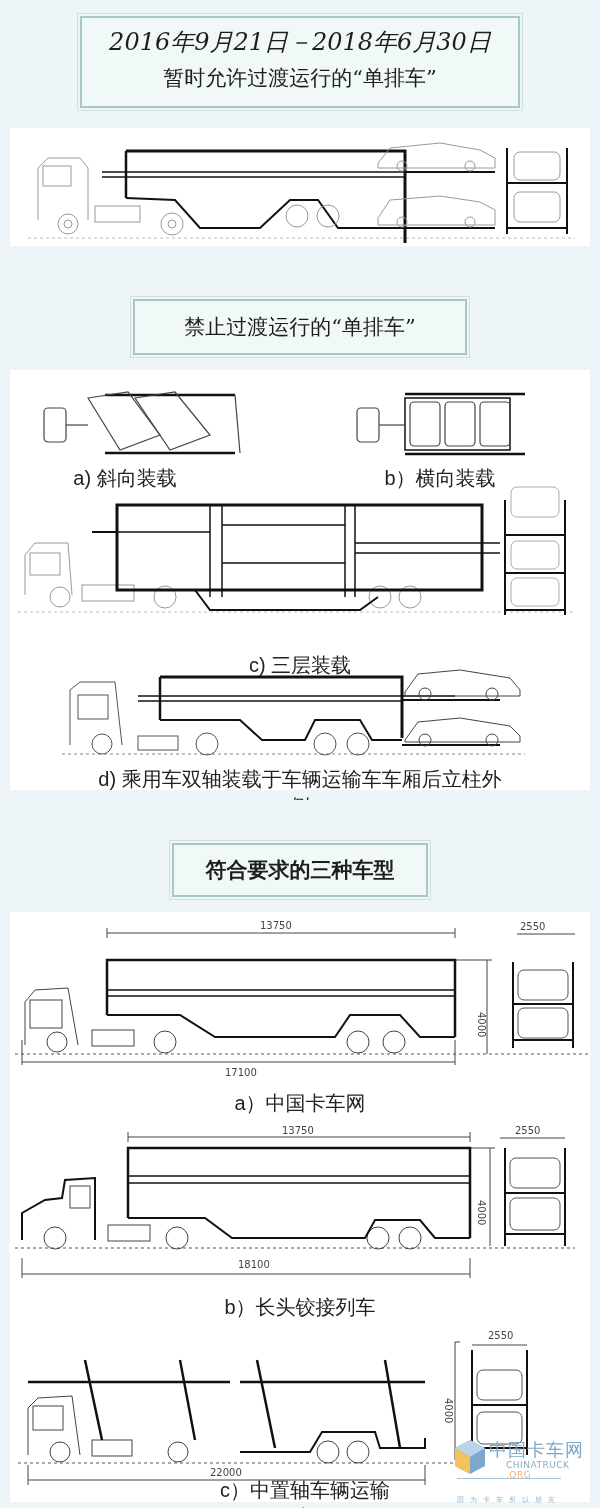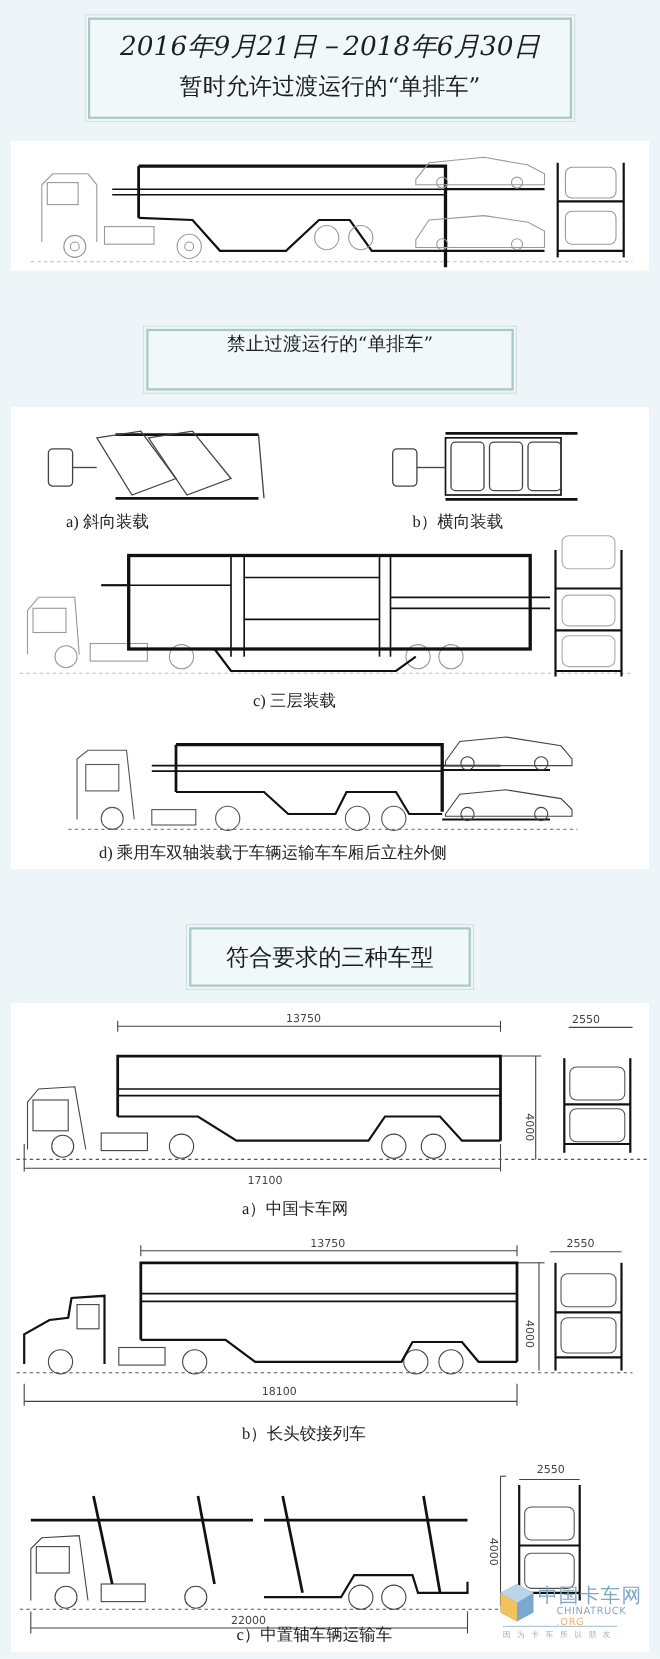--- a/index.html
+++ b/index.html
@@ -1,28 +1,28 @@
 <!DOCTYPE html>
 <html><head>
 <meta charset="utf-8">
 <style>
   html,body{margin:0;padding:0;}
   body{width:600px;height:1508px;background:#fbfdfe;font-family:"DejaVu Sans",sans-serif;position:relative;overflow:hidden;color:#222;}
   .band{position:absolute;left:0;width:600px;background:#eef5f8;}
   .panel{position:absolute;left:10px;width:580px;background:#ffffff;}
   .titlebox{position:absolute;background:#f1f9f8;border:2px solid #a9c7c6;outline:1px solid #cfe0df;outline-offset:2px;text-align:center;color:#1e1e1e;font-family:"DejaVu Serif",serif;}
   .titlebox .l1,.titlebox .l2{display:block;}
-  .caption{position:absolute;text-align:left;font-size:15px;color:#222;font-family:Liberation Serif, serif;}
+  .caption{position:absolute;text-align:center;font-size:20px;color:#222;font-family:Liberation Sans, sans-serif;}
   svg{position:absolute;overflow:visible;}
   .dim{font-size:10px;fill:#444;font-family:"DejaVu Sans",sans-serif;}
   .wm{position:absolute;left:455px;top:1438px;width:140px;height:60px;}
   .wm .cn{position:absolute;left:34px;top:0;font-size:18px;color:#7fa8c6;font-family:Liberation Serif, serif;letter-spacing:1px;}
   .wm .en{position:absolute;left:38px;top:22px;font-size:9px;color:#8aaac4;letter-spacing:0.5px;margin-left:13px;}
   .wm .en b{color:#f4b26a;font-weight:normal;}
-  .wm .tag{position:absolute;left:2px;top:40px;font-size:7px;color:#9bb3c6;letter-spacing:6px;border-top:1px solid #a9c2d4;padding-top:2px;}
+  .wm .tag{position:absolute;left:2px;top:40px;font-size:7px;color:#9bb3c6;letter-spacing:6px;border-top:1px solid #a9c2d4;padding-top:16px;}
 </style>
 </head>
 <body>
 
 <div class="band" style="top:0;height:250px;"></div>
 <div class="titlebox" style="left:80px;top:16px;width:436px;height:88px;">
   <span class="l1" style="font-size:24px;margin-top:8px;font-style:italic;">2016年9月21日－2018年6月30日</span>
   <span class="l2" style="font-size:21px;margin-top:6px;">暂时允许过渡运行的“单排车”</span>
 </div>
 <div class="panel" style="top:128px;height:118px;"></div>
@@ -68,21 +68,21 @@
     <line x1="507" y1="100" x2="567" y2="100"></line>
   </g>
   <g stroke="#999" fill="none">
     <rect x="514" y="24" width="46" height="28" rx="6"></rect>
     <rect x="514" y="64" width="46" height="30" rx="6"></rect>
   </g>
 </svg>
 
 <div class="band" style="top:250px;height:550px;"></div>
 <div class="titlebox" style="left:133px;top:299px;width:330px;height:52px;">
-  <span class="l1" style="font-size:17px;">禁止过渡运行的“单排车”</span>
+  <span class="l1" style="font-size:21px;margin-top:12px;">禁止过渡运行的“单排车”</span>
 </div>
 <div class="panel" style="top:370px;height:420px;"></div>
 
 <svg style="left:40px;top:390px;" width="200" height="70" viewBox="0 0 200 70">
   <g stroke="#111" fill="none" stroke-width="2.5">
     <line x1="65" y1="5" x2="195" y2="5"></line>
     <line x1="65" y1="63" x2="195" y2="63"></line>
   </g>
   <g stroke="#444" fill="none" stroke-width="1.2">
     <rect x="4" y="18" width="22" height="34" rx="4"></rect>
@@ -139,21 +139,21 @@
     <line x1="505" y1="50" x2="565" y2="50" stroke-width="2"></line>
     <line x1="505" y1="88" x2="565" y2="88" stroke-width="2"></line>
     <line x1="505" y1="125" x2="565" y2="125" stroke-width="2"></line>
   </g>
   <g stroke="#aaa" fill="none">
     <rect x="511" y="2" width="48" height="30" rx="6"></rect>
     <rect x="511" y="56" width="48" height="28" rx="6"></rect>
     <rect x="511" y="93" width="48" height="28" rx="6"></rect>
   </g>
 </svg>
-<div class="caption" style="left:230px;top:628px;width:140px;">c) 三层装载</div>
+<div class="caption" style="left:230px;top:652px;width:140px;">c) 三层装载</div>
 
 <svg style="left:0;top:660px;" width="600" height="100" viewBox="0 0 600 100">
   <line x1="62" y1="94" x2="525" y2="94" stroke="#888" stroke-dasharray="3 3"></line>
   <g stroke="#555" fill="none">
     <path d="M70 85 L70 30 L80 22 L115 22 L122 85"></path>
     <rect x="78" y="35" width="30" height="24"></rect>
     <circle cx="102" cy="84" r="10"></circle>
     <rect x="138" y="76" width="40" height="14"></rect>
     <circle cx="207" cy="84" r="11"></circle>
     <circle cx="325" cy="84" r="11"></circle>
@@ -173,21 +173,21 @@
     <circle cx="425" cy="34" r="6"></circle>
       <circle cx="492" cy="34" r="6"></circle>
     <path d="M405 80 L418 62 L460 58 L510 66 L520 76 L520 82 L405 82 Z"></path>
     <circle cx="425" cy="80" r="6"></circle>
       <circle cx="492" cy="80" r="6"></circle>
   </g>
 </svg>
 <div class="caption" style="left:90px;top:766px;width:420px;">d) 乘用车双轴装载于车辆运输车车厢后立柱外侧</div>
 
 <div class="band" style="top:800px;height:708px;"></div>
-<div class="titlebox" style="left:172px;top:843px;width:252px;height:50px;">
+<div class="titlebox" style="left:172px;top:843px;width:252px;height:50px;font-weight:bold;">
   <span class="l1" style="font-size:21px;margin-top:11px;">符合要求的三种车型</span>
 </div>
 <div class="panel" style="top:912px;height:590px;"></div>
 
 <svg style="left:0;top:920px;" width="600" height="170" viewBox="0 0 600 170">
   <g stroke="#444" stroke-width="1" fill="none">
     <line x1="107" y1="13" x2="455" y2="13"></line>
     <line x1="107" y1="8" x2="107" y2="18"></line>
       <line x1="455" y1="8" x2="455" y2="18"></line>
     <line x1="455" y1="40" x2="492" y2="40"></line>

